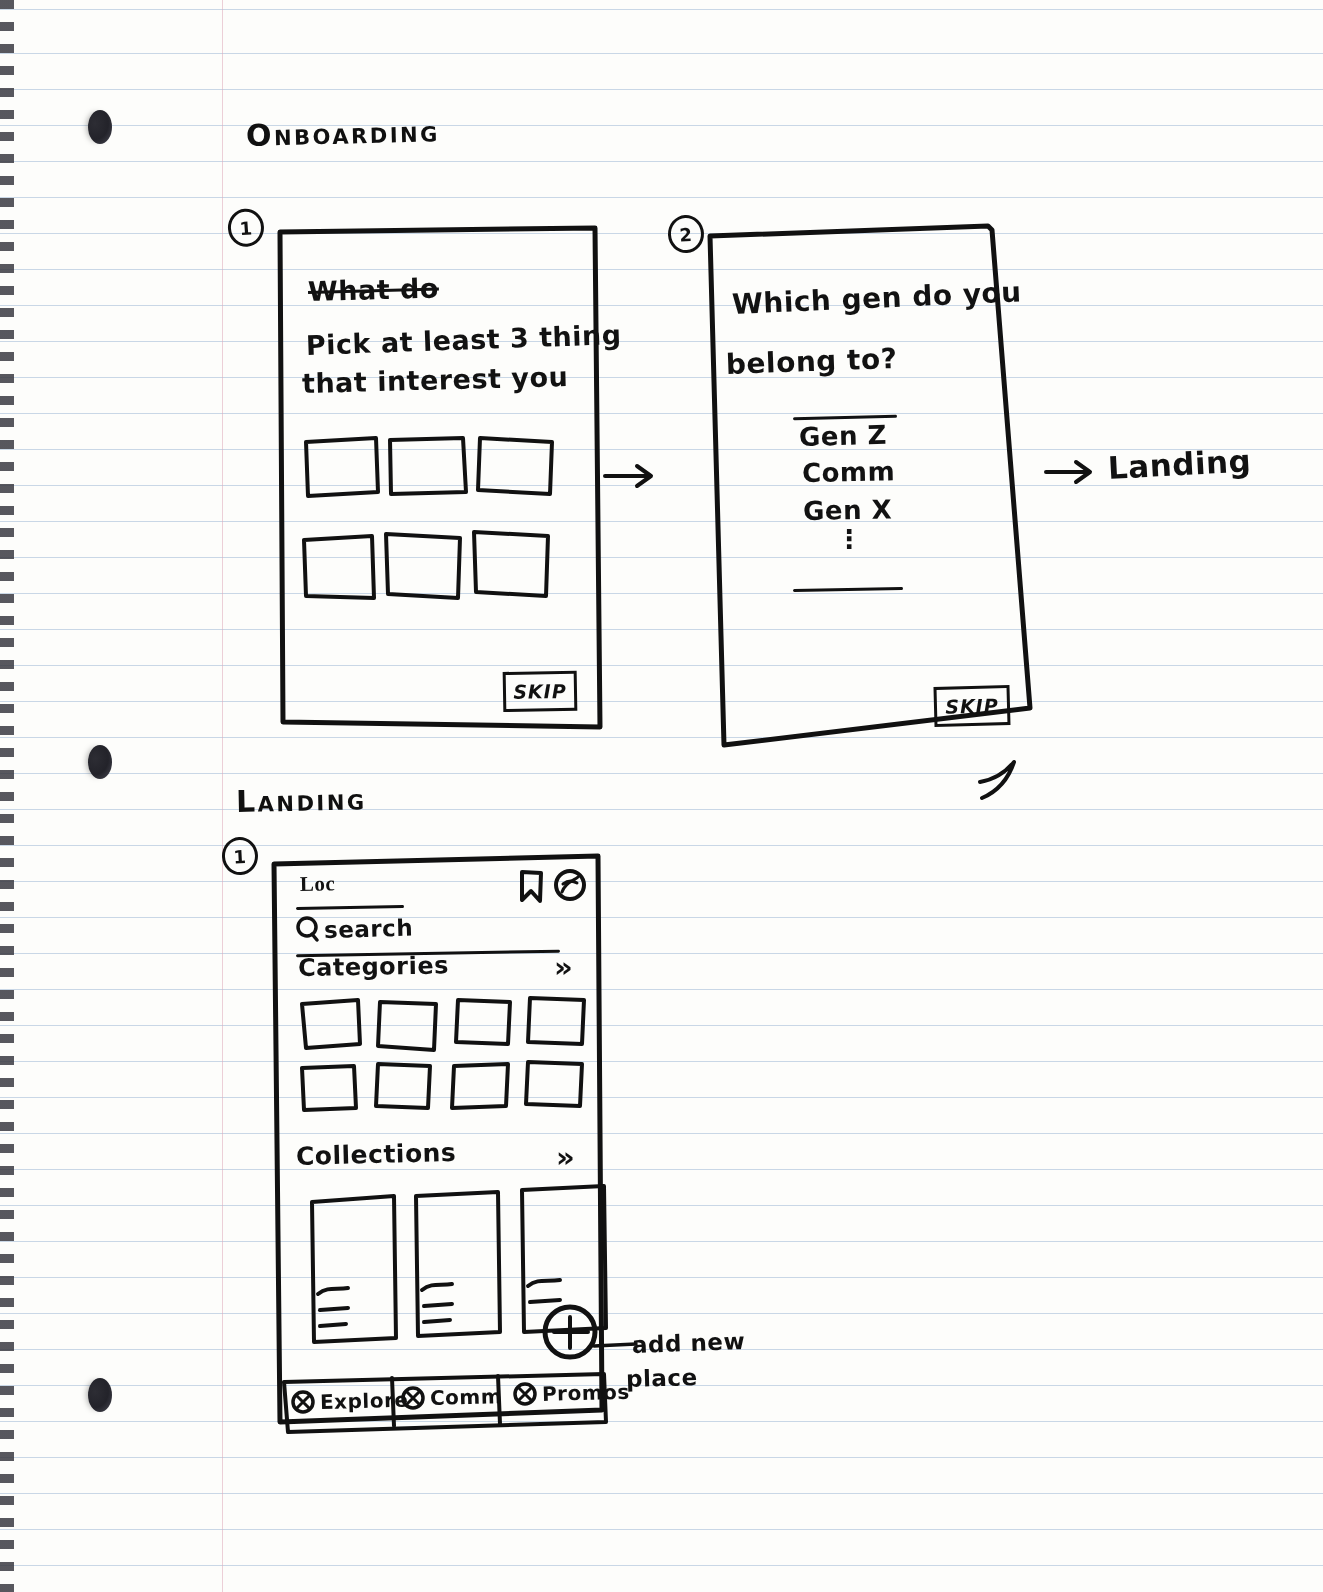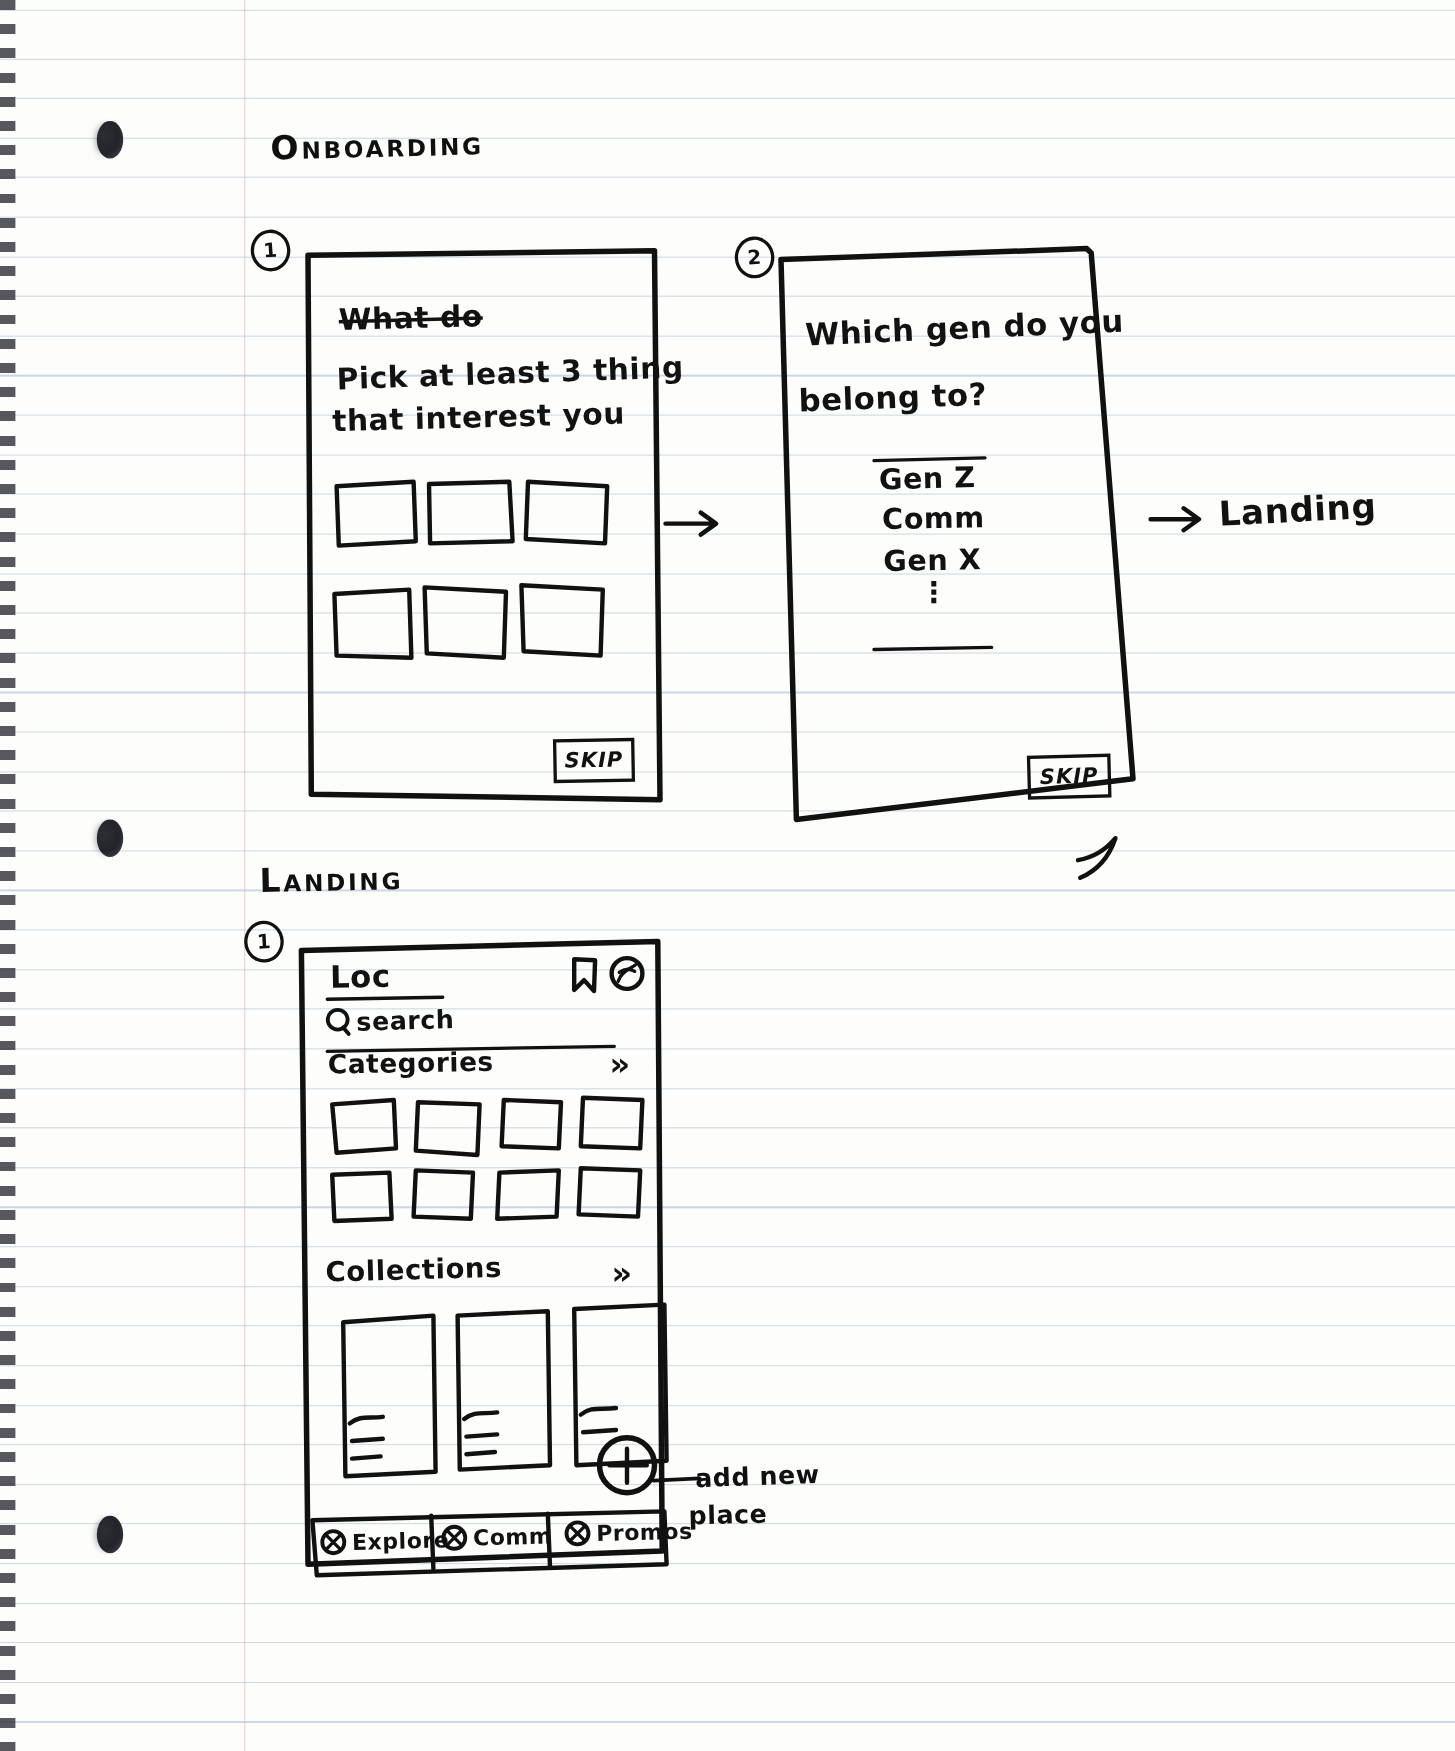--- a/index.html
+++ b/index.html
@@ -180,21 +180,21 @@
 </svg>
 
 <div class="ink sec-title hand" style="left:236px; top:784px; transform:rotate(-1.2deg);">Landing</div>
 
 <div class="ink step-num hand" style="left:222px; top:838px; transform:rotate(-3deg);">1</div>
 
 <svg class="stroke" style="left:266px; top:850px; width:350px; height:580px;">
   <path d="M8,14 L332,6 L336,560 L14,572 Z" stroke-width="5"></path>
 </svg>
 
-<div class="ink hand" style="left:300px; top:872px; font-size:28px; transform:rotate(-1deg);">Loc</div>
+<div class="ink hand" style="left:300px; top:872px; font-size:21px; transform:rotate(-1deg);font-family:Liberation Serif, serif;">Loc</div>
 <div class="ink rule" style="left:296px; top:906px; width:108px; transform:rotate(-1deg);"></div>
 
 <svg class="stroke" style="left:519px; top:870px; width:26px; height:34px;">
   <path d="M3,2 L22,3 L21,31 L12,21 L3,30 Z" stroke-width="4"></path>
 </svg>
 <svg class="stroke" style="left:554px; top:868px; width:34px; height:34px;">
   <circle cx="16" cy="17" r="14" stroke-width="4"></circle>
   <path d="M8,24 C11,14 21,12 24,9" stroke-width="3"></path>
   <path d="M9,16 C13,13 18,12 23,15" stroke-width="3"></path>
 </svg>

